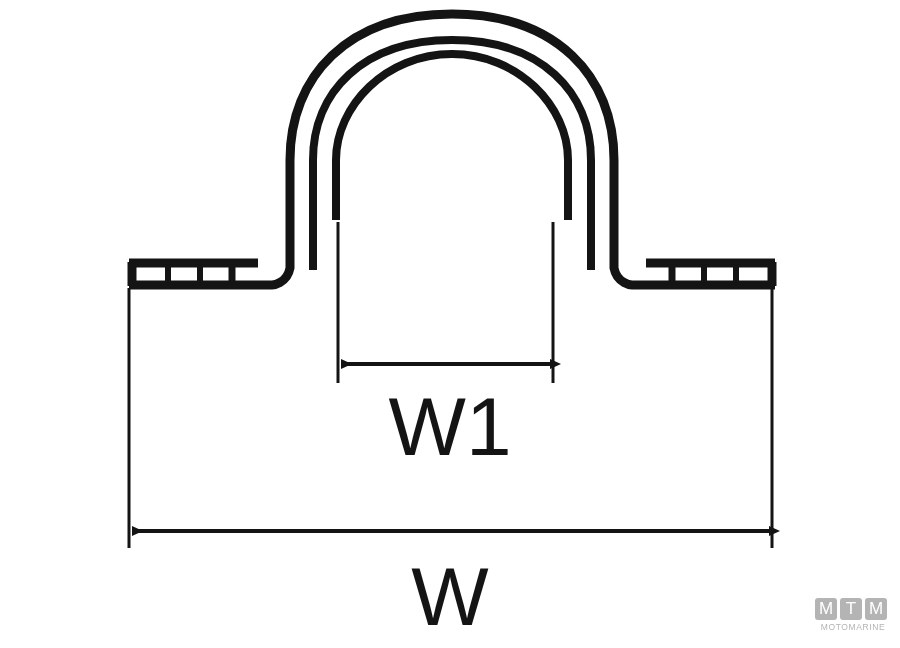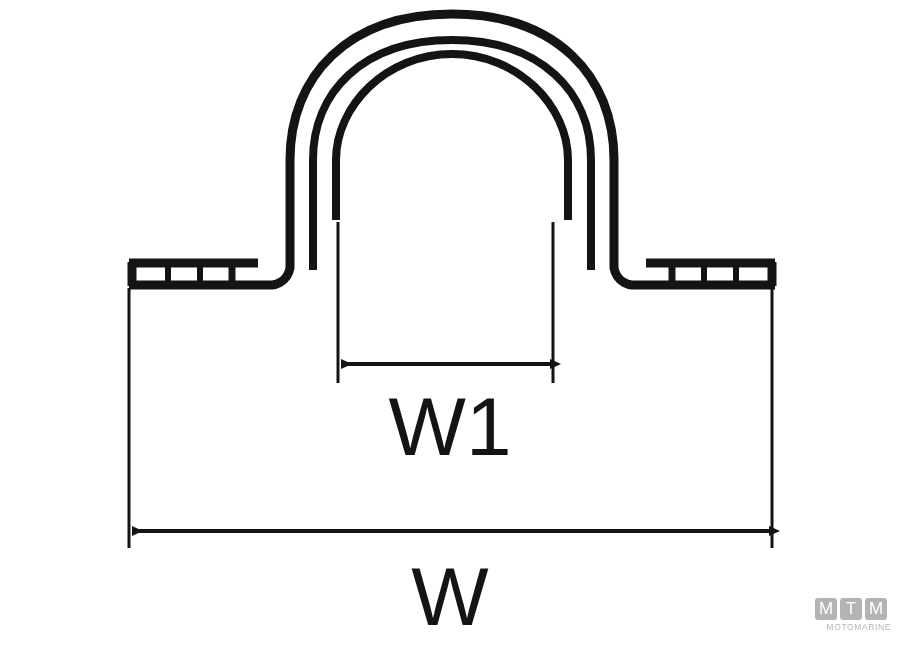--- a/index.html
+++ b/index.html
@@ -75,21 +75,21 @@
     line-height: 22px;
     text-align: center;
     font-weight: 400;
   }
   #watermark-text {
     margin-top: 2px;
     font-family: "Liberation Sans", sans-serif;
     font-size: 8.5px;
     letter-spacing: 0.6px;
     color: #b4b4b4;
-    text-align: right;
+    text-align: center;
     white-space: nowrap;
   }
 </style>
 </head>
 <body>
 
 <div id="canvas">
 
   <svg id="drawing-svg" viewBox="0 0 900 648">
     <defs>

